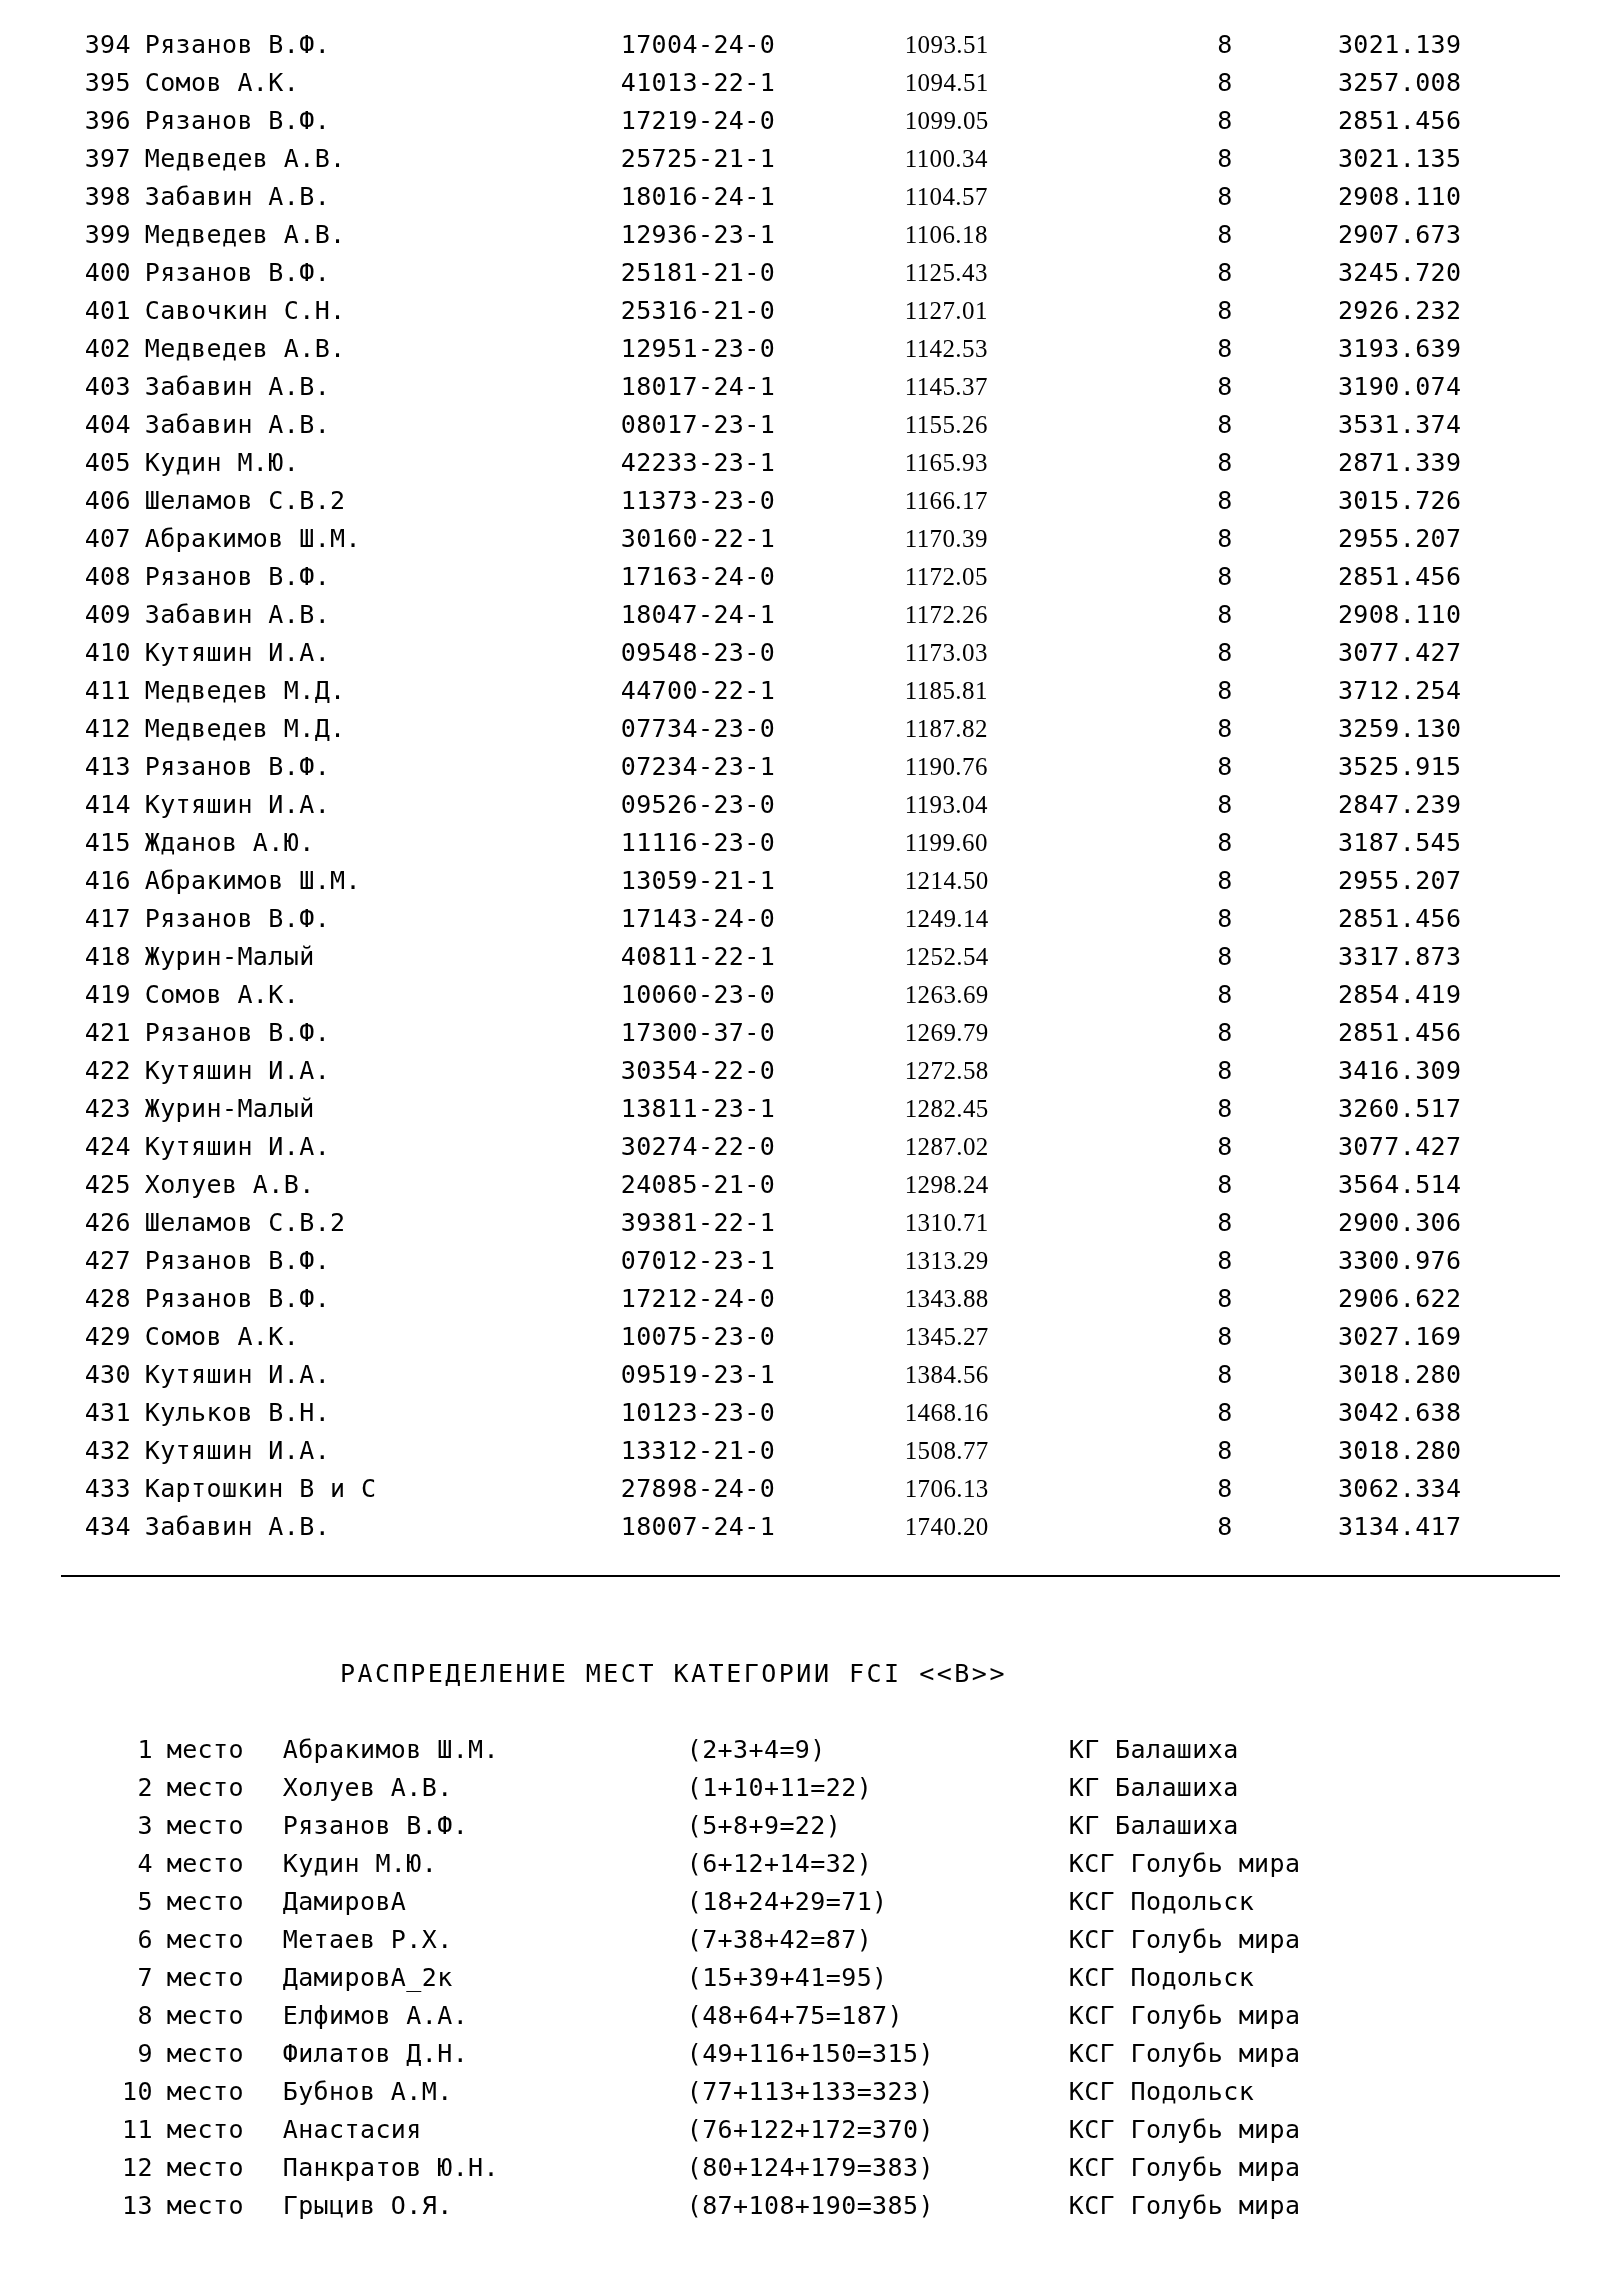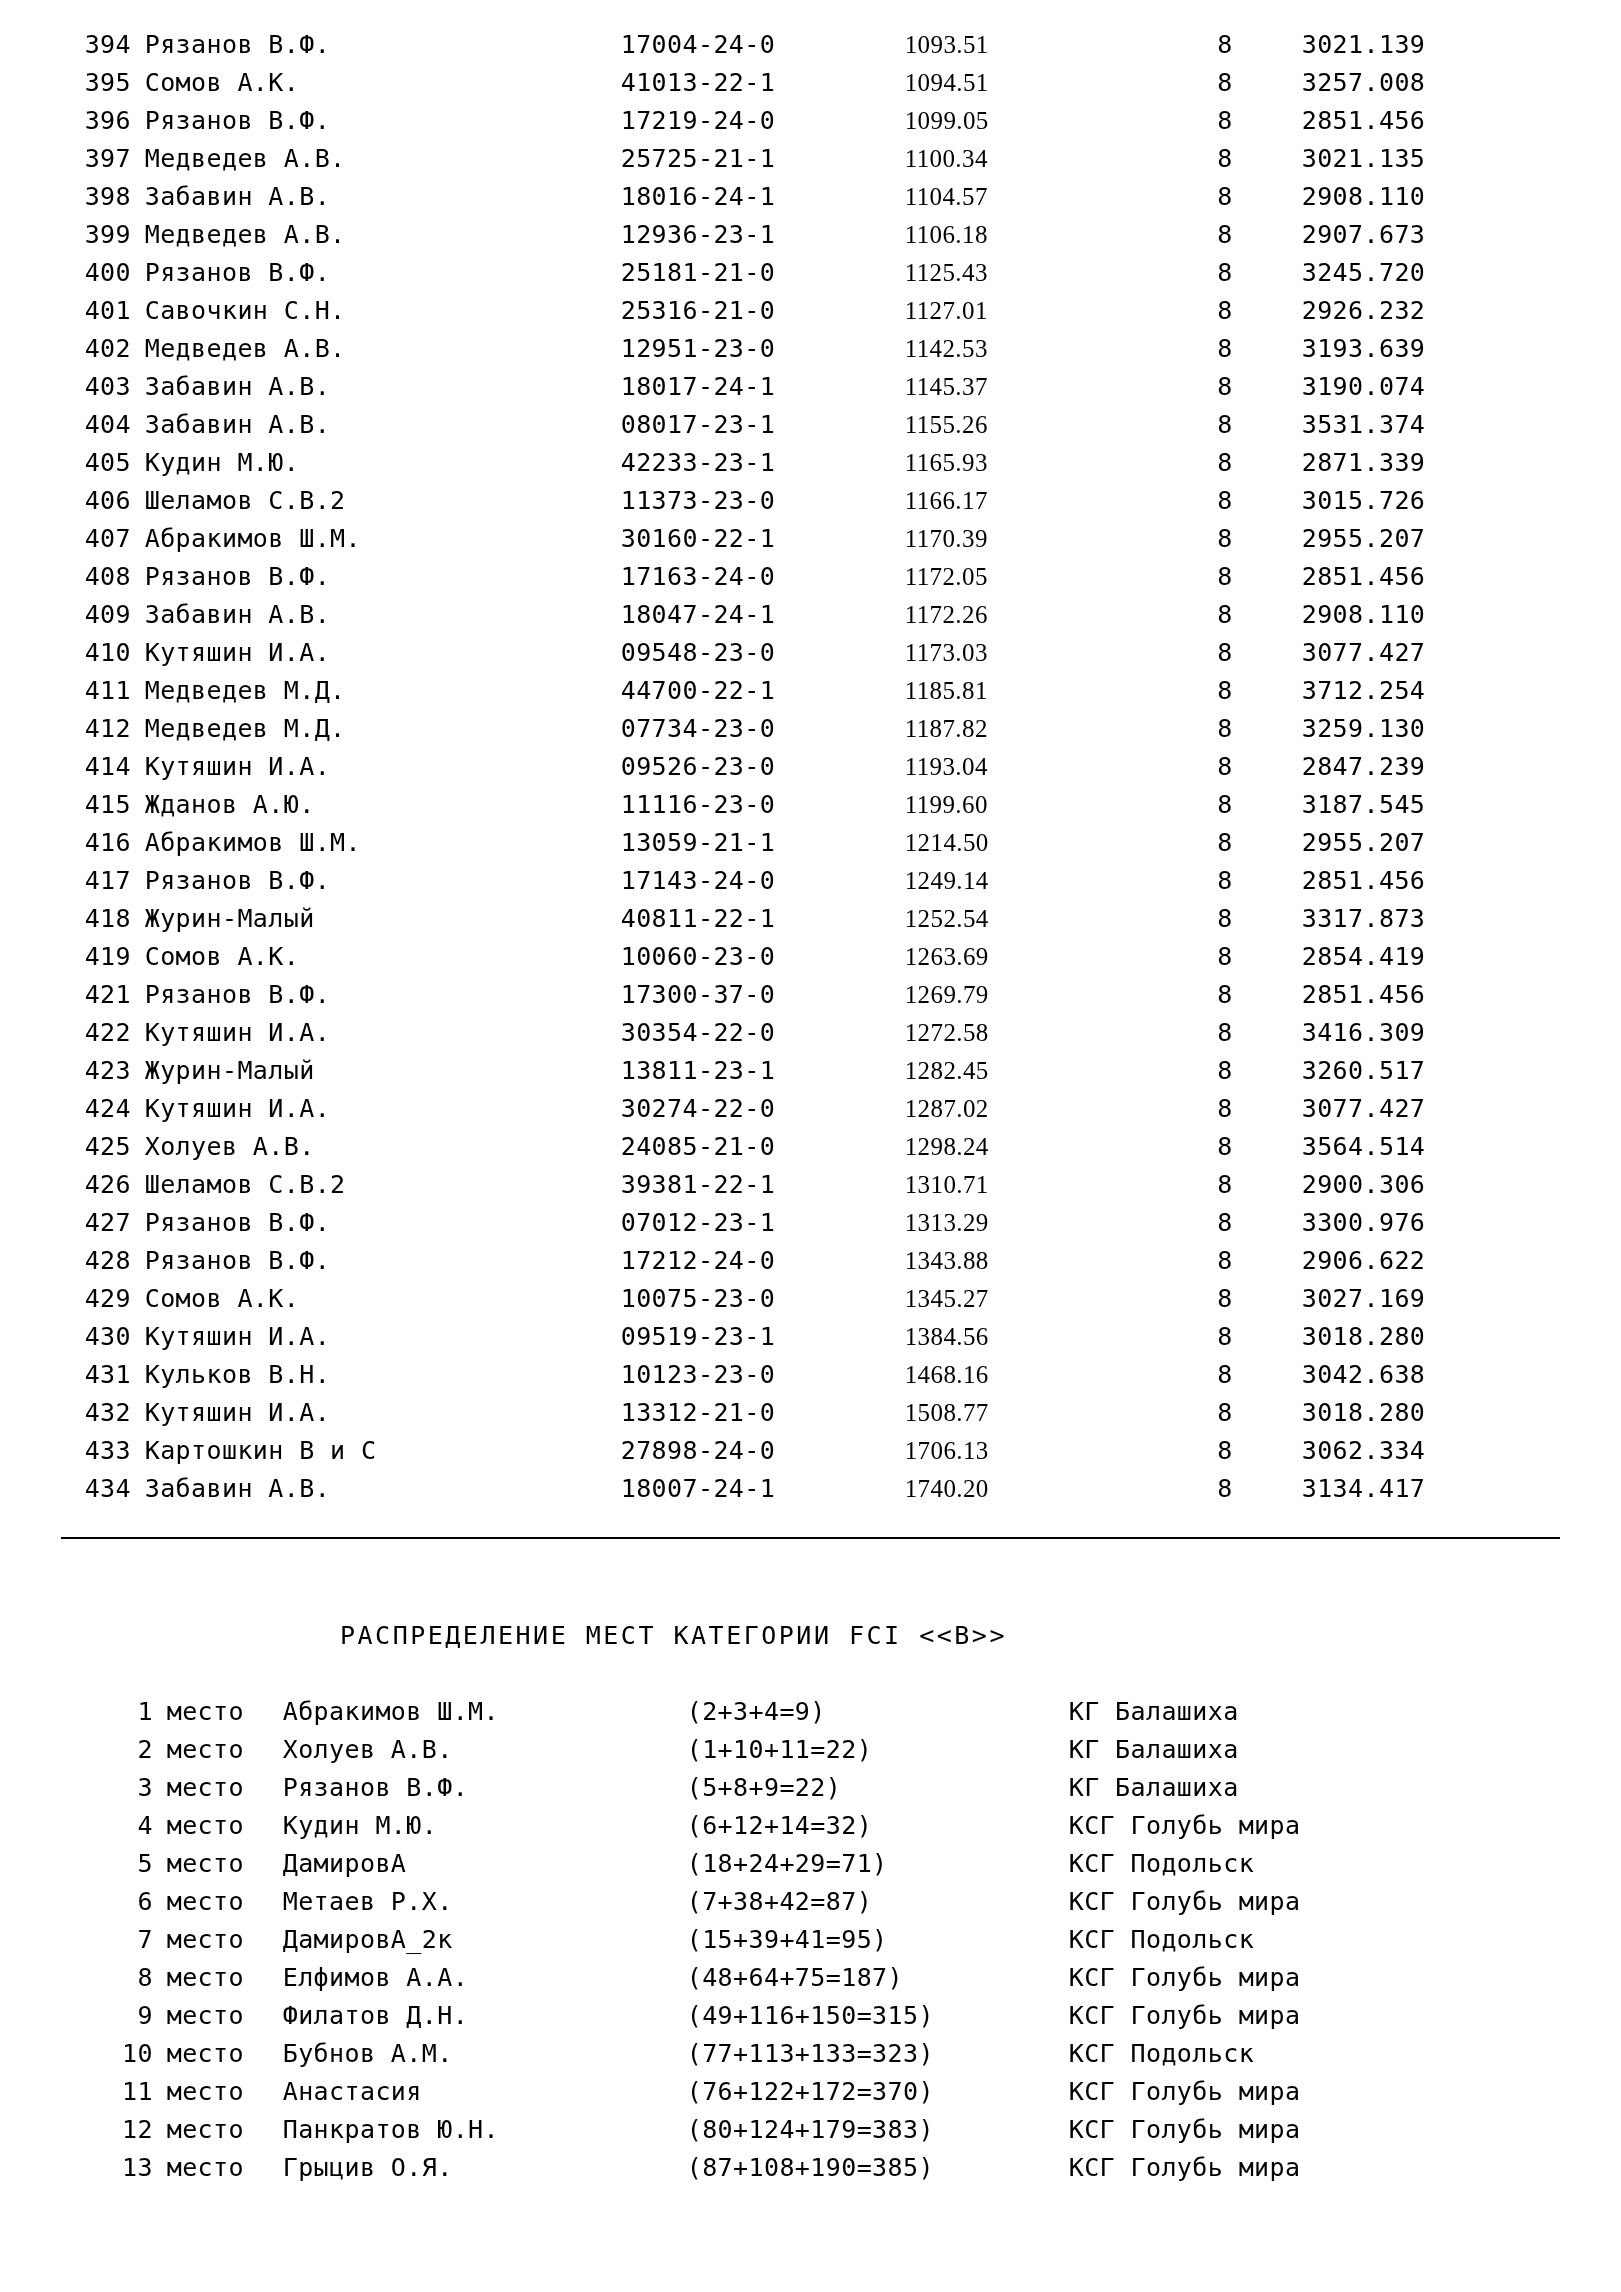--- a/index.html
+++ b/index.html
@@ -46,21 +46,21 @@
     width: 225px;
     font-family: Liberation Serif, serif;
   }
   .col-group {
     width: 103px;
     text-align: right;
     padding-right: 69px !important;
   }
   .col-dist {
     width: 196px;
-    text-align: left;
+    text-align: center;
   }
   .divider {
     margin: 29px 9.8px 0 9.8px;
     border-top: 2px solid #000;
   }
   .section-title {
     text-align: center;
     font-size: 25px;
     letter-spacing: 2.5px;
     margin-top: 82px;
@@ -252,20 +252,28 @@
         </tr>
         <tr>
           <td class="col-rank">412</td>
           <td class="col-name">Медведев М.Д.</td>
           <td class="col-code">07734-23-0</td>
           <td class="col-time">1187.82</td>
           <td class="col-group">8</td>
           <td class="col-dist">3259.130</td>
         </tr>
         <tr>
+          <td class="col-rank">413</td>
+          <td class="col-name">Рязанов В.Ф.</td>
+          <td class="col-code">07234-23-1</td>
+          <td class="col-time">1190.76</td>
+          <td class="col-group">8</td>
+          <td class="col-dist">3525.915</td>
+        </tr>
+        <tr>
           <td class="col-rank">414</td>
           <td class="col-name">Кутяшин И.А.</td>
           <td class="col-code">09526-23-0</td>
           <td class="col-time">1193.04</td>
           <td class="col-group">8</td>
           <td class="col-dist">2847.239</td>
         </tr>
         <tr>
           <td class="col-rank">415</td>
           <td class="col-name">Жданов А.Ю.</td>

